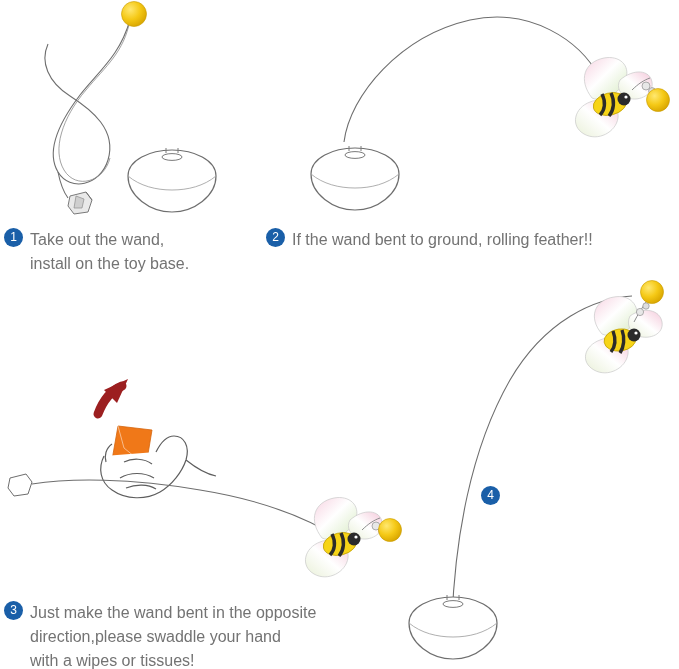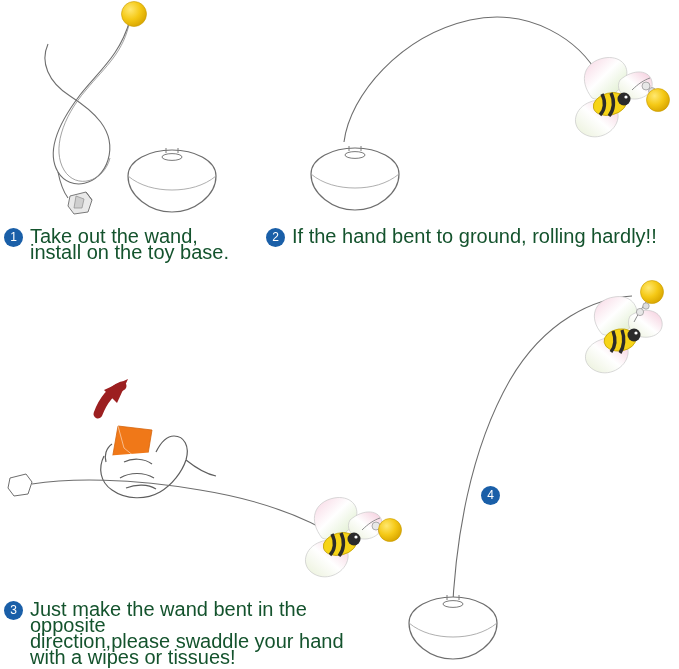--- a/index.html
+++ b/index.html
@@ -36,23 +36,23 @@
     height: 19px;
     border-radius: 50%;
     background: #1a5fa8;
     color: #ffffff;
     font-size: 12px;
     line-height: 19px;
     text-align: center;
     font-family: "Liberation Sans", sans-serif;
   }
   .step-text {
-    font-size: 20px;
-    line-height: 16px;
-    color: #14532d;
+    font-size: 16px;
+    line-height: 24px;
+    color: #737373;
     white-space: pre-line;
     padding-top: 0px;
   }
   #step1 { left: 4px;  top: 228px; width: 250px; }
   #step2 { left: 266px; top: 228px; width: 400px; }
   #step3 { left: 4px;  top: 601px; width: 360px; }
   #step4 { left: 481px; top: 486px; width: 190px; }
 </style>
 </head>
 <body>
@@ -205,21 +205,21 @@
   </svg>
 
   <div class="step" id="step1">
     <div class="step-badge">1</div>
     <div class="step-text">Take out the wand,
 install on the toy base.</div>
   </div>
 
   <div class="step" id="step2">
     <div class="step-badge">2</div>
-    <div class="step-text">If the hand bent to ground, rolling hardly!!</div>
+    <div class="step-text">If the wand bent to ground, rolling feather!!</div>
   </div>
 
   <div class="step" id="step3">
     <div class="step-badge">3</div>
     <div class="step-text">Just make the wand bent in the opposite
 direction,please swaddle your hand
 with a wipes or tissues!</div>
   </div>
 
   <div class="step" id="step4">

